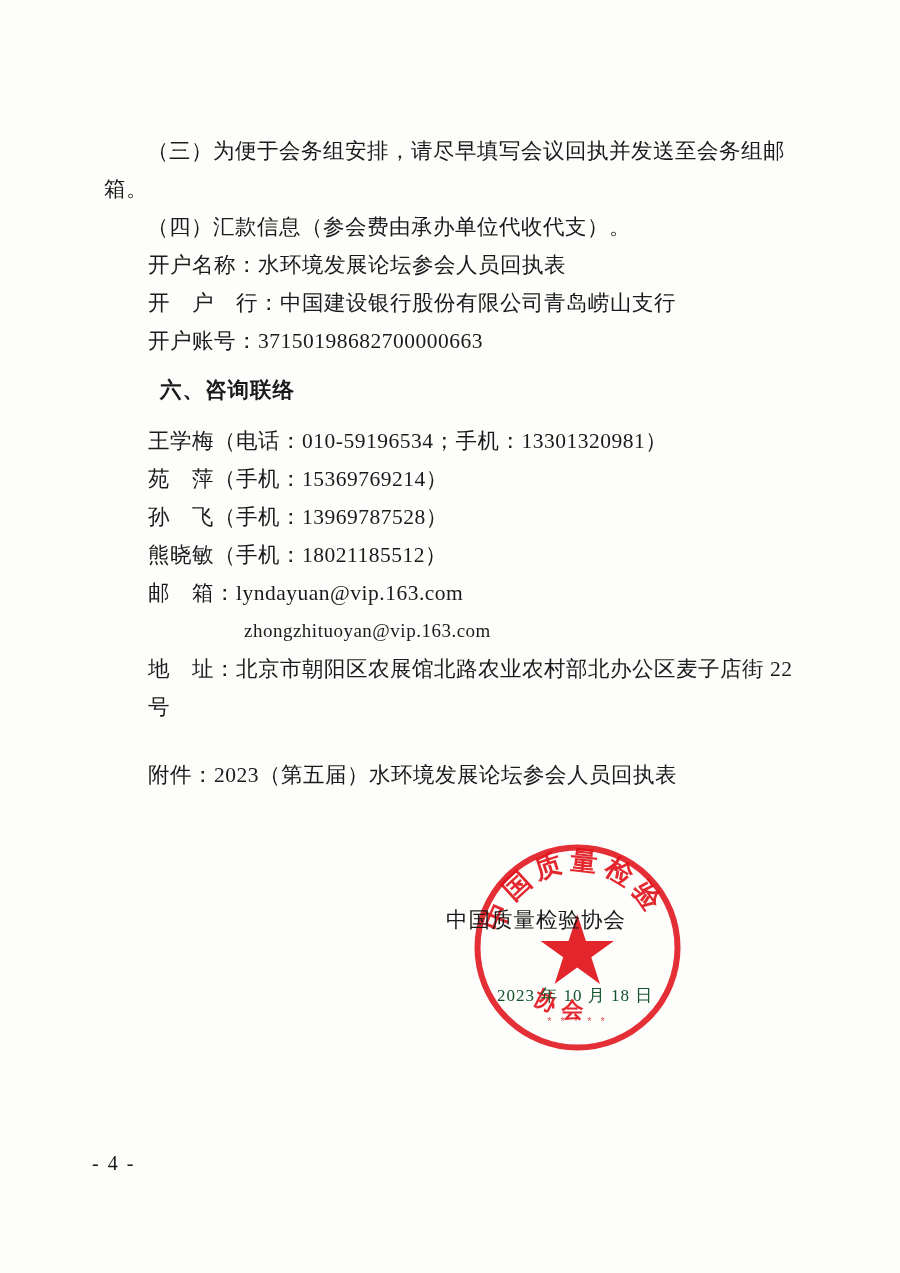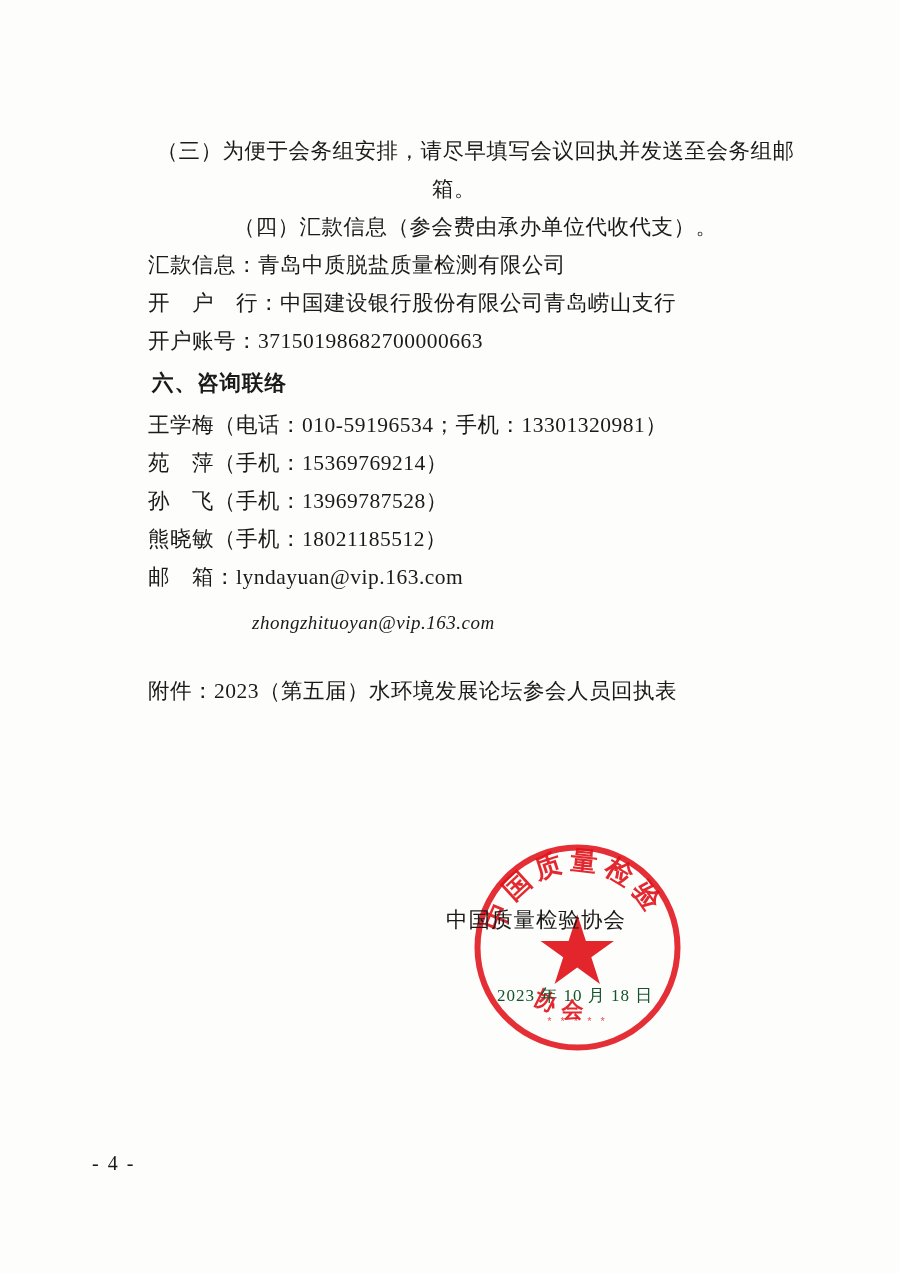--- a/index.html
+++ b/index.html
@@ -24,39 +24,37 @@
     width: 700px;
     font-size: 21.5px;
     line-height: 38px;
     color: #1a1a1a;
     letter-spacing: 0.5px;
   }
   .para {
     text-indent: 2em;
     margin: 0 0 0 0;
     white-space: normal;
-    text-align: center;
   }
   .line-indent {
     margin: 0;
     padding-left: 44px;
     white-space: pre;
   }
   .line-indent2 {
-    margin: 8px;
+    margin: 0;
     padding-left: 140px;
     white-space: pre;
     font-size: 19px;
-    font-style: italic;
   }
   .heading {
-    margin: 4px;
+    margin: 12px;
     padding-left: 44px;
     font-weight: bold;
-    font-family: Liberation Sans, sans-serif;
+    font-family: Liberation Mono, monospace;
     letter-spacing: 1px;
     white-space: pre;
   }
   .attachment {
     margin-top: 30px;
     padding-left: 44px;
     white-space: pre;
   }
   .wrap-cont {
     margin: 0;
@@ -105,34 +103,35 @@
 </head>
 <body>
 
 <div id="page">
 
   <div class="doc-body">
 
     <p class="para">（三）为便于会务组安排，请尽早填写会议回执并发送至会务组邮箱。</p>
     <p class="para">（四）汇款信息（参会费由承办单位代收代支）。</p>
 
-    <p class="line-indent">汇款信息：青岛中质脱盐质量检测有限公司</p>
+    <p class="line-indent">开户名称：水环境发展论坛参会人员回执表</p>
     <p class="line-indent">开　户　行：中国建设银行股份有限公司青岛崂山支行</p>
     <p class="line-indent">开户账号：37150198682700000663</p>
 
     <p class="heading">六、咨询联络</p>
 
     <p class="line-indent">王学梅（电话：010-59196534；手机：13301320981）</p>
     <p class="line-indent">苑　萍（手机：15369769214）</p>
     <p class="line-indent">孙　飞（手机：13969787528）</p>
     <p class="line-indent">熊晓敏（手机：18021185512）</p>
 
     <p class="line-indent">邮　箱：lyndayuan@vip.163.com</p>
     <p class="line-indent2">zhongzhituoyan@vip.163.com</p>
 
+    <p class="line-indent wrap-cont">地　址：北京市朝阳区农展馆北路农业农村部北办公区麦子店街 22 号</p>
 
     <p class="attachment">附件：2023（第五届）水环境发展论坛参会人员回执表</p>
   </div>
 
   <div id="seal">
     <svg width="215" height="215" viewBox="0 0 215 215" xmlns="http://www.w3.org/2000/svg">
       <defs>
         <path id="sealArc" d="M 30,107.5 A 77.5,77.5 0 1 1 185,107.5" fill="none"></path>
         <path id="sealArcBottom" d="M 38,107.5 A 69.5,69.5 0 0 0 177,107.5" fill="none"></path>
       </defs>

